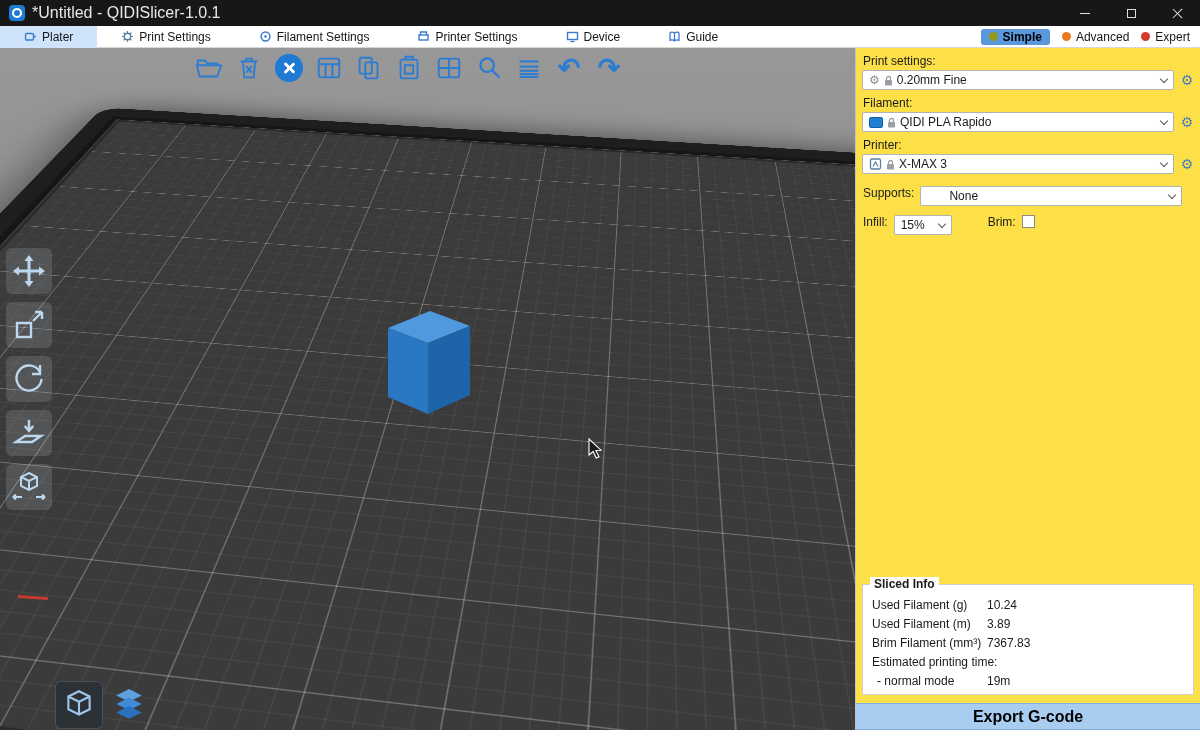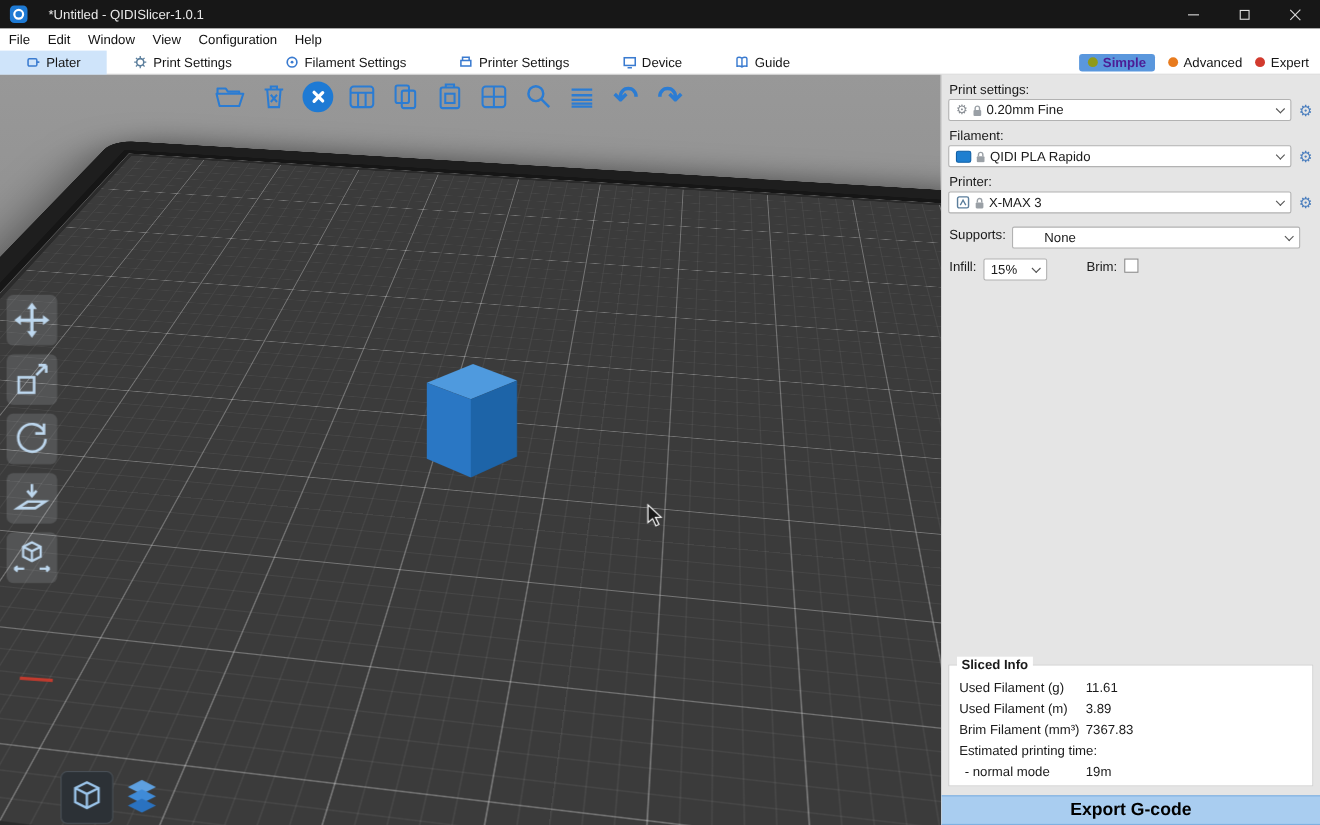--- a/index.html
+++ b/index.html
@@ -1,21 +1,21 @@
 <!DOCTYPE html>
 <html><head>
 <meta charset="utf-8">
 <style>
   * { box-sizing: border-box; margin: 0; padding: 0; }
   html,body { width:1200px; height:750px; }
   body { font-family:"Liberation Sans", sans-serif; background:#fff; overflow:hidden; }
   .app { position:relative; width:1200px; height:750px; overflow:hidden; background:#fff; }
 
   
-  .titlebar { height:26px; background:#171717; display:flex; align-items:center; color:#e8e8e8; font-size:12px;gap:12px; }
+  .titlebar { height:26px; background:#171717; display:flex; align-items:center; color:#e8e8e8; font-size:16px; }
   .app-icon { width:16px; height:16px; margin:0 7px 0 9px; border-radius:4px; background:#1e7ad4; position:relative; flex:none; }
   .app-icon::after { content:""; position:absolute; inset:3px; border:2px solid #fff; border-radius:50%; }
   .win-title { white-space:nowrap; }
   .win-buttons { margin-left:auto; display:flex; height:26px; }
   .win-btn { width:46px; height:26px; display:flex; align-items:center; justify-content:center; }
   .glyph-min { width:10px; height:1px; background:#dcdcdc; }
   .glyph-max { width:9px; height:9px; border:1px solid #dcdcdc; }
   .glyph-close { position:relative; width:11px; height:11px; }
   .glyph-close::before,.glyph-close::after { content:""; position:absolute; left:5px; top:-1px; width:1.3px; height:13px; background:#dcdcdc; }
   .glyph-close::before { transform:rotate(45deg); } .glyph-close::after { transform:rotate(-45deg); }
@@ -26,21 +26,21 @@
 
   
   .tabbar { height:22px; background:#fff; border-bottom:1px solid #d7d7d7; display:flex; align-items:center; font-size:12px; color:#161616; }
   .tab { display:flex; align-items:center; gap:5px; padding:0 24px; height:22px; }
   .tab.active { background:#cfe4fa; }
   .tab svg { flex:none; }
   .modes { margin-left:auto; display:flex; align-items:center; gap:12px; padding-right:10px; }
   .mode { display:flex; align-items:center; gap:5px; }
   .mode .dot { width:9px; height:9px; border-radius:50%; flex:none; }
   .dot-simple { background:#8f9a1a; } .dot-advanced { background:#e87b1e; } .dot-expert { background:#d23a2e; }
-  .mode.active { background:#5a97dd; border-radius:3px; padding:1px 8px; font-weight:bold; color:#4c1d95; }
+  .mode.active { background:#5a97dd; border-radius:3px; padding:1px 8px; font-weight:bold; color:#000000; }
 
   
   .main { display:flex; height:682px; }
   .viewport { position:relative; width:855px; height:682px; background:linear-gradient(#989898, #8b8b8b 45%, #747474); overflow:hidden; }
 
   
   .machine { position:absolute; left:-90px; top:-160px; width:1060px; height:1060px;
              transform:perspective(1150px) rotateX(56deg) rotateZ(8deg); transform-origin:52% 40%;
              background:#1e1e1e; border-radius:26px; box-shadow:0 0 80px rgba(0,0,0,.5); }
   .bed-surface { position:absolute; left:34px; top:34px; right:34px; bottom:110px; background:#3b3b3b;
@@ -67,21 +67,21 @@
   .gizmos { position:absolute; left:6px; top:200px; display:flex; flex-direction:column; gap:8px; }
   .gizmo-btn { width:46px; height:46px; border-radius:6px; background:rgba(235,243,250,.14);
                display:flex; align-items:center; justify-content:center; color:#bdd7ee; }
 
   
   .view-switch { position:absolute; left:56px; bottom:2px; display:flex; gap:4px; }
   .vbtn { width:46px; height:46px; border-radius:5px; display:flex; align-items:center; justify-content:center; }
   .vbtn.active { background:#2c3136; box-shadow:0 0 0 1px #4a5158; color:#9cc6ec; }
 
   
-  .sidebar { width:345px; height:682px; background:#e5e5e5; border-left:1px solid #c3c3c3;
+  .sidebar { width:345px; height:682px; background:#fde047; border-left:1px solid #c3c3c3;
              display:flex; flex-direction:column; font-size:12px; color:#1a1a1a; padding-top:3px; }
   .side-label { margin:3px 0 2px 7px; }
   .combo-row { display:flex; align-items:center; gap:5px; margin:0 5px 3px 6px; }
   .combo { flex:1; height:20px; background:#fff; border:1px solid #b2b2b2; border-radius:2px;
            display:flex; align-items:center; gap:4px; padding:0 6px; overflow:hidden; }
   .combo-ico { color:#8a8f95; font-size:12px; line-height:12px; flex:none; }
   .swatch { width:14px; height:11px; background:#1f7fd0; border:1px solid #0f5fa6; border-radius:2px; flex:none; }
   .combo-text { white-space:nowrap; }
   .chev { margin-left:auto; width:6px; height:6px; border-right:1.4px solid #555; border-bottom:1.4px solid #555; transform:rotate(45deg); flex:none; margin-top:-3px; }
   .mini-gear { width:16px; font-size:14px; line-height:16px; color:#4c7fbe; text-align:center; flex:none; }
@@ -118,28 +118,20 @@
         </div>
       <div class="win-btn">
           <span class="glyph-max"></span>
         </div>
       <div class="win-btn">
           <span class="glyph-close"></span>
         </div>
     </div>
   </div>
 
-  <div class="menubar">
-    <div class="menu-item">File</div>
-    <div class="menu-item">Edit</div>
-    <div class="menu-item">Window</div>
-    <div class="menu-item">View</div>
-    <div class="menu-item">Configuration</div>
-    <div class="menu-item">Help</div>
-  </div>
 
   <div class="tabbar">
     <div class="tab active">
       <svg width="13" height="13" viewBox="0 0 13 13">
           <rect x="1.5" y="3.5" width="8" height="6.5" rx="1.2" fill="none" stroke="#3a7bd0" stroke-width="1.4"></rect>
           <path d="M9.5 6.5 h2.3" stroke="#3a7bd0" stroke-width="1.6"></path>
         </svg>
       <span>Plater</span>
     </div>
     <div class="tab">
@@ -414,21 +406,21 @@
         <span class="brim-label">Brim:</span>
         <span class="checkbox"></span>
       </div>
 
       <div class="spacer"></div>
 
       <div class="groupbox">
         <div class="groupbox-title">Sliced Info</div>
         <div class="sl-row">
           <span class="sl-label">Used Filament (g)</span>
-          <span class="sl-value">11.61</span>
+          <span class="sl-value">10.24</span>
         </div>
         <div class="sl-row">
           <span class="sl-label">Used Filament (m)</span>
           <span class="sl-value">3.89</span>
         </div>
         <div class="sl-row">
           <span class="sl-label">Brim Filament (mm³)</span>
           <span class="sl-value">7367.83</span>
         </div>
         <div class="sl-row">

